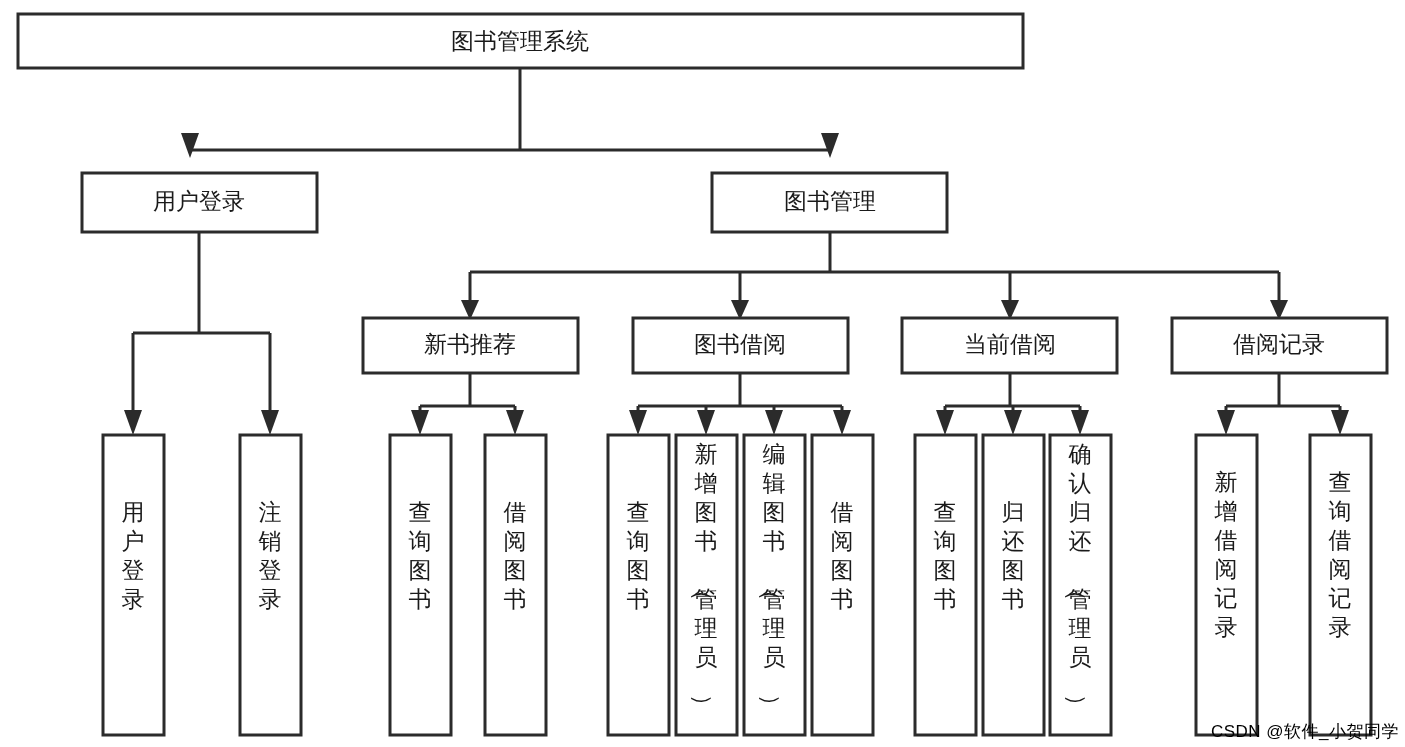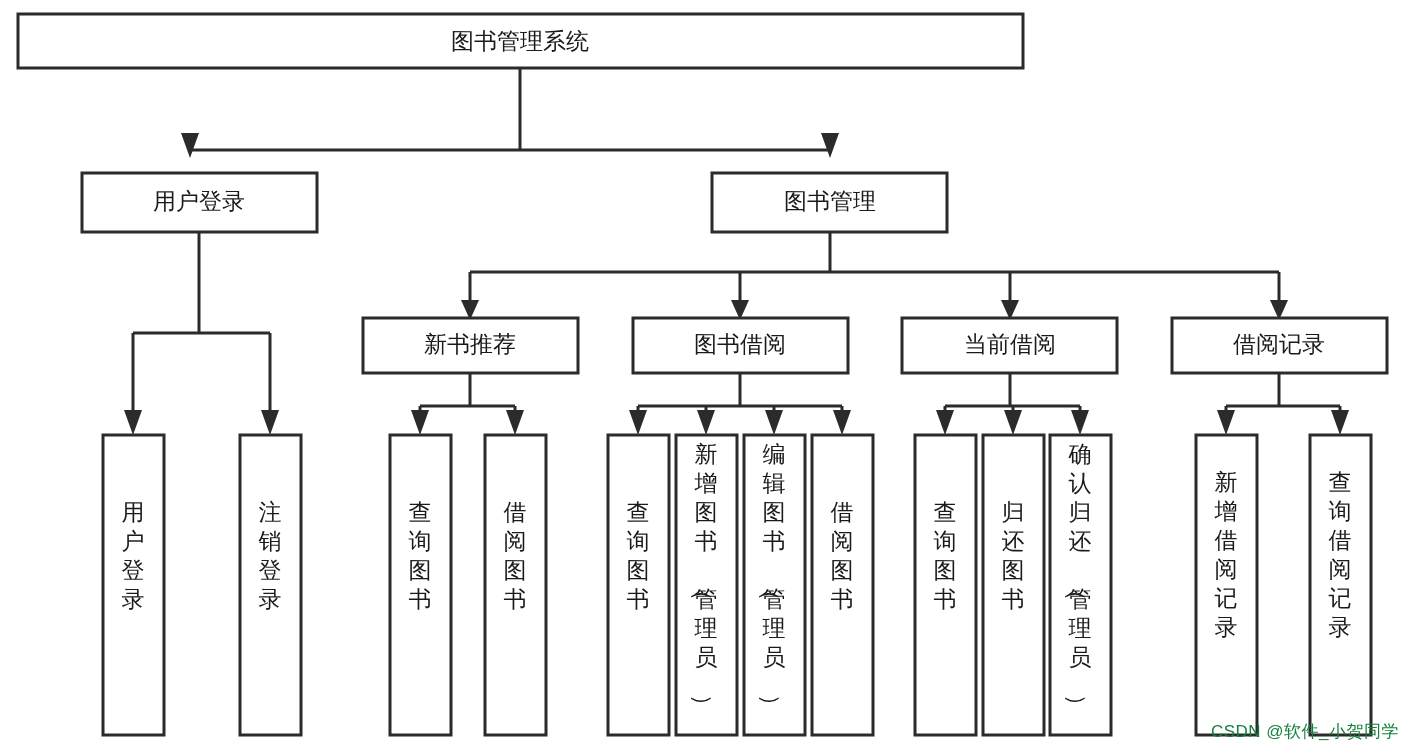--- a/index.html
+++ b/index.html
@@ -53,21 +53,21 @@
     font-size: 23px;
     fill: #1a1a1a;
     text-anchor: middle;
   }
   .watermark {
     position: absolute;
     right: 6px;
     bottom: 4px;
     font-family: "Liberation Sans", "DejaVu Sans", sans-serif;
     font-size: 17px;
-    color: #15803d;
+    color: #000000;
     white-space: nowrap;
     letter-spacing: 0.5px;
   }
 </style>
 </head>
 <body>
 
 <div id="diagram-root">
 
   <svg id="tree-svg" viewBox="0 0 1405 747">

